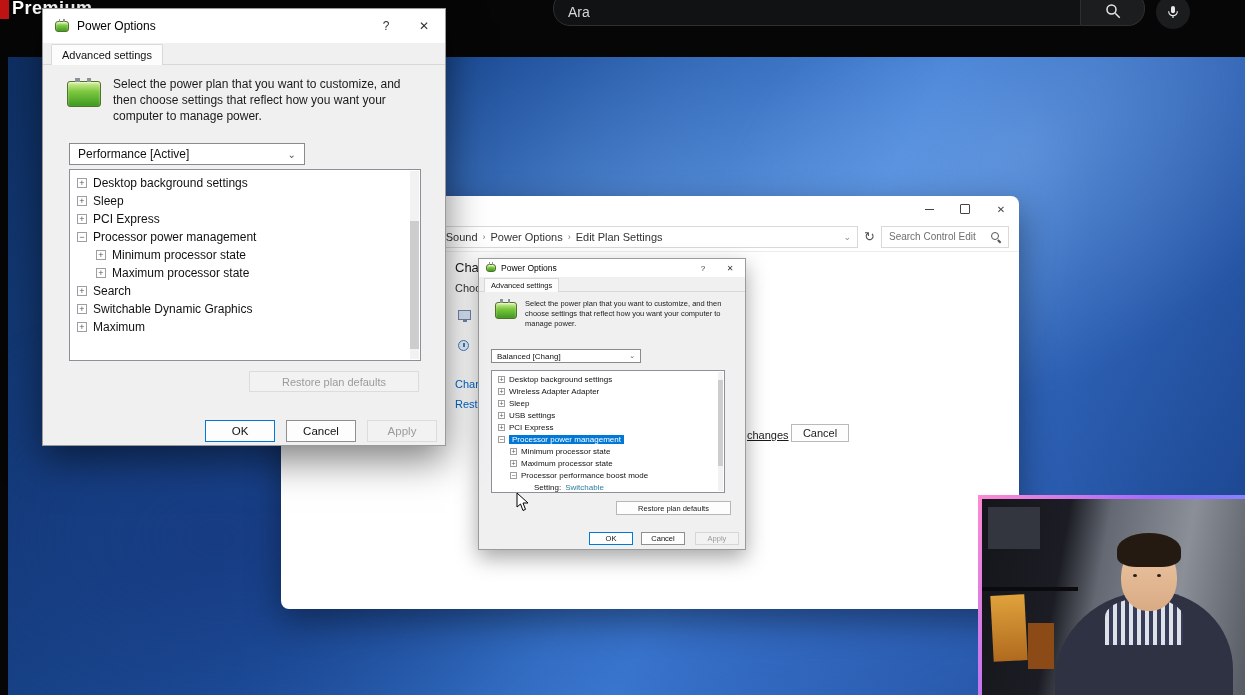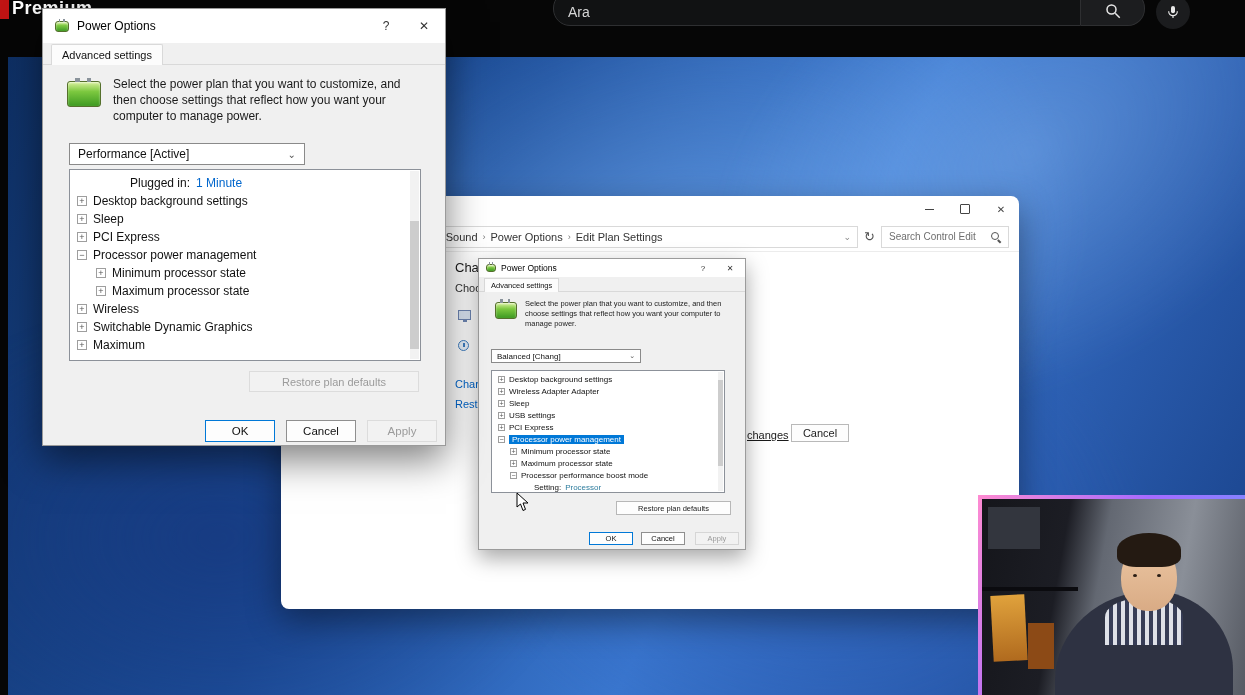--- a/index.html
+++ b/index.html
@@ -254,21 +254,21 @@
       <div class="id-row ii1">
           <span class="pm-s">+</span>
           <span>Maximum processor state</span>
         </div>
       <div class="id-row ii1">
           <span class="pm-s">−</span>
           <span>Processor performance boost mode</span>
         </div>
       <div class="id-row ii2">
           <span>Setting:</span>
-          <span class="val-teal">Processor</span>
+          <span class="val-teal">Switchable</span>
         </div>
 
       <div class="id-scroll">
           <div class="id-thumb"></div>
         </div>
     </div>
     <div class="id-restore">Restore plan defaults</div>
     <div class="id-bbtn id-ok">OK</div>
     <div class="id-bbtn id-cancel">Cancel</div>
     <div class="id-bbtn id-apply">Apply</div>
@@ -291,24 +291,20 @@
     <div class="fd-tabs">
       <div class="fd-tab">Advanced settings</div>
     </div>
     <span class="batt batt-lg fd-batt"></span>
     <div class="fd-desc">Select the power plan that you want to customize, and then choose settings that reflect how you want your computer to manage power.</div>
     <div class="fd-combo">
       <span>Performance [Active]</span>
       <span class="combo-caret">⌄</span>
     </div>
     <div class="fd-list">
-      <div class="fd-row fi2">
-          <span>Plugged in:</span>
-          <span class="val-blue">1 Minute</span>
-        </div>
       <div class="fd-row fi0">
           <span class="pm">+</span>
           <span>Desktop background settings</span>
         </div>
       <div class="fd-row fi0">
           <span class="pm">+</span>
           <span>Sleep</span>
         </div>
       <div class="fd-row fi0">
           <span class="pm">+</span>
@@ -321,21 +317,21 @@
       <div class="fd-row fi1">
           <span class="pm">+</span>
           <span>Minimum processor state</span>
         </div>
       <div class="fd-row fi1">
           <span class="pm">+</span>
           <span>Maximum processor state</span>
         </div>
       <div class="fd-row fi0">
           <span class="pm">+</span>
-          <span>Wireless</span>
+          <span>Search</span>
         </div>
       <div class="fd-row fi0">
           <span class="pm">+</span>
           <span>Switchable Dynamic Graphics</span>
         </div>
       <div class="fd-row fi0">
           <span class="pm">+</span>
           <span>Maximum</span>
         </div>
       <div class="fd-scroll">

